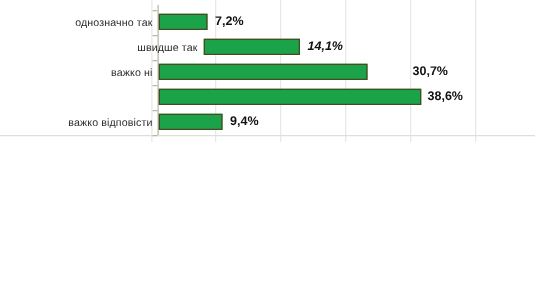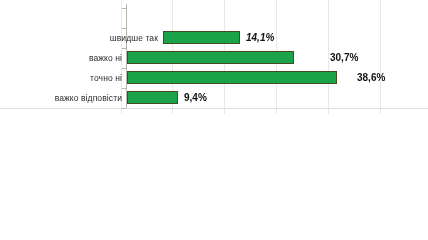--- a/index.html
+++ b/index.html
@@ -120,37 +120,41 @@
   <div class="plot">
 
     <div class="axis-line"></div>
     <div class="tick" style="top:8px;"></div>
     <div class="tick" style="top:28px;"></div>
     <div class="tick" style="top:48px;"></div>
     <div class="tick" style="top:68px;"></div>
     <div class="tick" style="top:88px;"></div>
     <div class="tick" style="top:108px;"></div>
 
+    <div class="row" style="top:8px;">
+      <div class="cat-label">однозначно так</div>
+      <div class="bar" style="width:39px;"></div>
+      <div class="val-label" style="left:172px;">7,2%</div>
+    </div>
 
     <div class="row" style="top:28px;margin-left:36px;">
       <div class="cat-label">швидше так</div>
       <div class="bar" style="width:77px;"></div>
       <div class="val-label" style="left:210px;font-style:italic;">14,1%</div>
     </div>
 
     <div class="row" style="top:48px;">
       <div class="cat-label">важко ні</div>
       <div class="bar" style="width:167px;"></div>
       <div class="val-label" style="left:299px;margin-left:31px;">30,7%</div>
     </div>
 
     <div class="row" style="top:68px;">
-      <div class="cat-label">точно ні</div>
       <div class="bar" style="width:210px;"></div>
-      <div class="val-label" style="left:342px;margin-left:15px;">38,6%</div>
+      <div class="val-label" style="left:342px;">38,6%</div>
     </div>
 
     <div class="row" style="top:88px;text-decoration:underline;">
       <div class="cat-label">важко відповісти</div>
       <div class="bar" style="width:51px;"></div>
       <div class="val-label" style="left:184px;text-align:center;">9,4%</div>
     </div>
 
   </div>
 </div>

